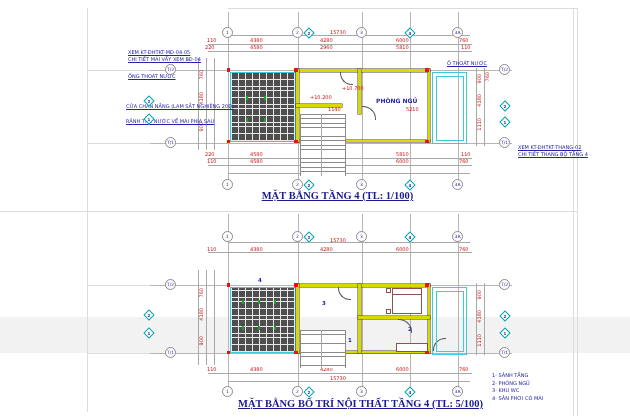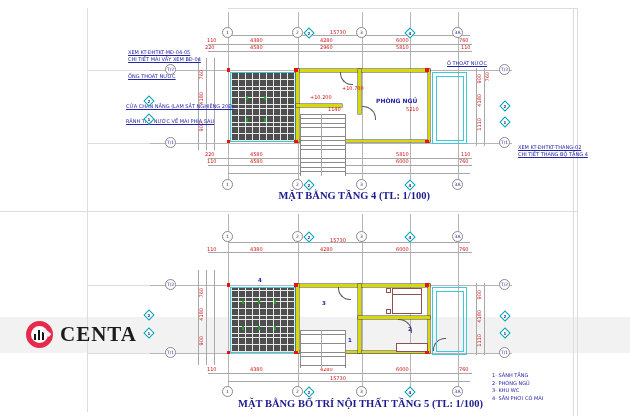--- a/index.html
+++ b/index.html
@@ -9,21 +9,21 @@
   .fr{position:absolute;background:#dcdcdc;}
   .ln{position:absolute;background:#a8a8a8;}
   .gl{position:absolute;background:#b5b5b5;}
   .dm{position:absolute;color:#cf1212;font-size:5px;line-height:1;white-space:nowrap;}
   .dmv{writing-mode:vertical-rl;transform:rotate(180deg);}
   .nt{position:absolute;color:#2424a8;font-size:5px;line-height:1.2;white-space:nowrap;text-decoration:underline;}
   .rl{position:absolute;color:#2424a8;font-size:6px;font-weight:bold;white-space:nowrap;}
   .rn{position:absolute;color:#2424a8;font-size:5.5px;font-weight:bold;}
   .lv{position:absolute;color:#cf1212;font-size:5px;white-space:nowrap;}
   .ttl{position:absolute;color:#1b1b8f;font-weight:bold;font-size:10.5px;
-       font-family:"Liberation Serif",serif;text-align:right;white-space:nowrap;}
+       font-family:"Liberation Serif",serif;text-decoration:underline;text-align:center;white-space:nowrap;}
   .gc{position:absolute;width:11px;height:11px;border:1px solid #8a8a8a;border-radius:50%;background:#fff;
       display:flex;align-items:center;justify-content:center;font-size:4.5px;color:#2424a8;box-sizing:border-box;z-index:3;}
   .gd{position:absolute;width:8px;height:8px;background:#fff;border:1.8px solid #00a3ad;
       transform:rotate(45deg);box-sizing:border-box;z-index:3;}
   .gd i{position:absolute;inset:0;display:flex;align-items:center;justify-content:center;
       transform:rotate(-45deg);font-style:normal;font-size:4px;color:#2424a8;font-weight:bold;}
   .w{position:absolute;background:#d9d900;box-shadow:0 0 0 0.5px #444;}
   .tr{position:absolute;background-color:#4e4e4e;border:1.6px solid #3fc9dd;box-sizing:border-box;
       background-image:repeating-linear-gradient(0deg,#e8e8e8 0 0.7px,transparent 0.7px 3.6px),
                        repeating-linear-gradient(90deg,#e8e8e8 0 0.7px,transparent 0.7px 7px);}
@@ -312,25 +312,16 @@
     </div>
   <div class="gc" style="left:499px;top:347px">T/1</div>
 
   <div class="lg" style="left:492px;top:372px">
     <div>1- SẢNH TẦNG</div>
     <div>2- PHÒNG NGỦ</div>
     <div>3- KHU WC</div>
     <div>4- SÂN PHƠI CÓ MÁI</div>
   </div>
 
-  <div class="ttl" style="left:238px;top:398px;width:240px">MẶT BẰNG BỐ TRÍ NỘI THẤT TẦNG 5 (TL: 1/100)</div>
-
-  <div class="logo">
-    <div class="lring">
-      <div class="lb" style="left:2.5px;height:6px"></div>
-      <div class="lb" style="left:6.5px;height:10px"></div>
-      <div class="lb" style="left:10.5px;height:8px"></div>
-      <div class="lnotch"></div>
-    </div>
-    <span class="ltxt">CENTA</span>
-  </div>
+  <div class="ttl" style="left:238px;top:398px;width:240px">MẶT BẰNG BỐ TRÍ NỘI THẤT TẦNG 4 (TL: 5/100)</div>
+
 
 </div>
 
 </body></html>

